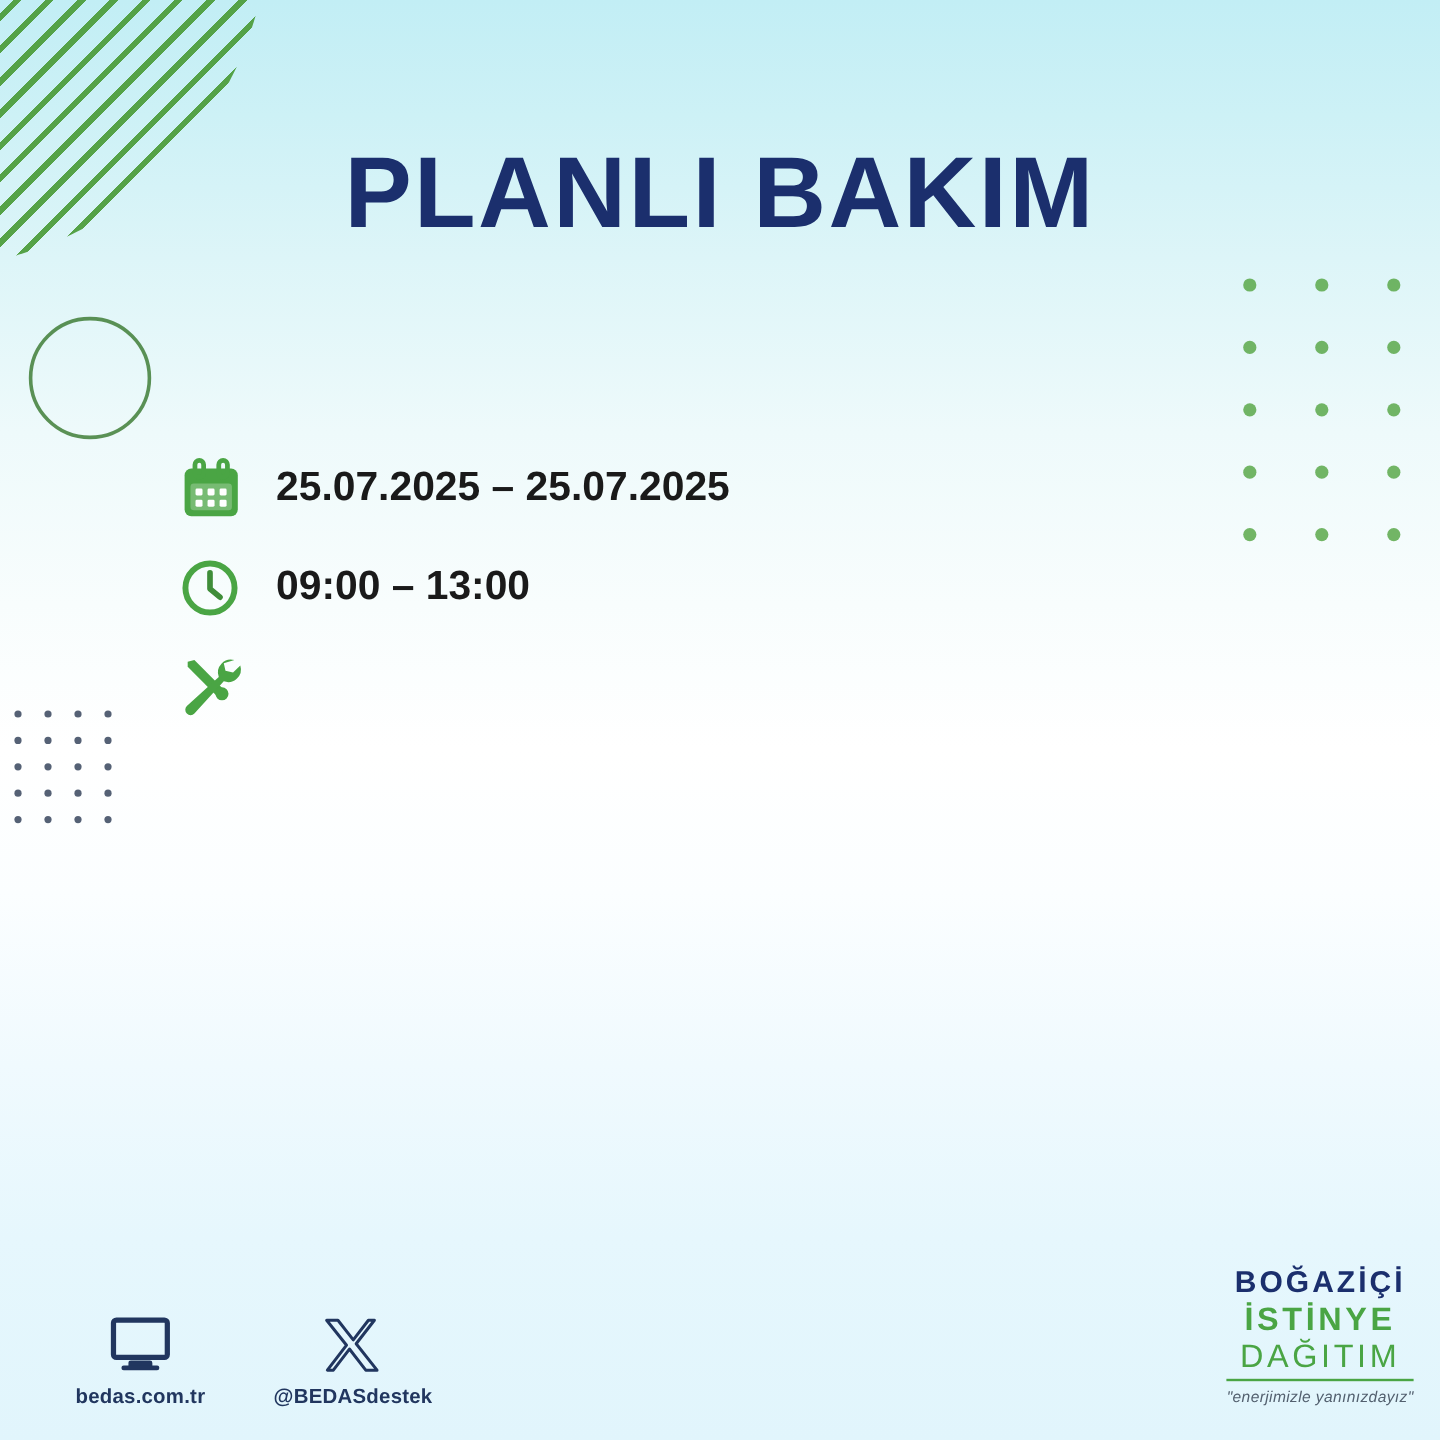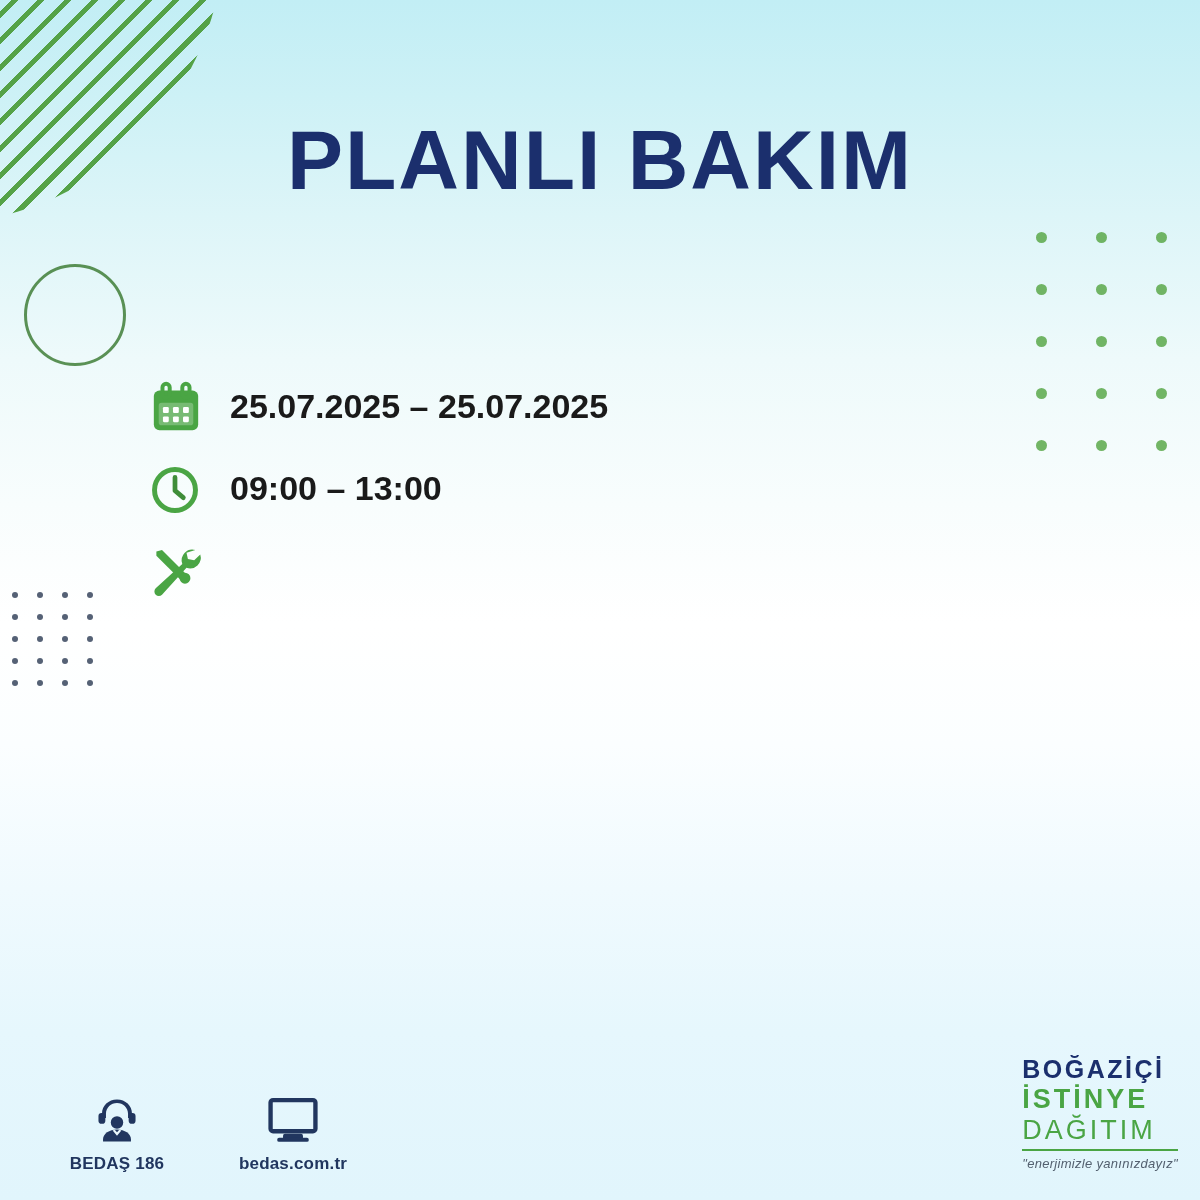--- a/index.html
+++ b/index.html
@@ -177,20 +177,21 @@
     font-size: 17px;
     font-weight: 700;
     color: #21365f;
     letter-spacing: .2px;
   }
 
   .brand {
     position: absolute;
     right: 22px;
     bottom: 8px;
+    text-align: center;
     line-height: 1;
   }
   .brand .b1 {
     font-size: 25px;
     font-weight: 800;
     letter-spacing: 2.5px;
     color: #1b2f6d;
   }
   .brand .b2 {
     font-size: 27px;
@@ -316,48 +317,41 @@
       </div>
     </div>
 
 
   </div>
 
   <div class="footer">
 
     <div class="contacts">
 
-      <div class="contact">
-        <div class="cico">
-          <svg width="50" height="50" viewBox="0 0 24 24" aria-hidden="true">
-            <g fill="#21365f">
-              <path d="M12 2.2 C7.9 2.2 4.8 5.2 4.8 9.0 v2.0 h1.9 V9.0 c0 -3.0 2.4 -5.2 5.3 -5.2
-                       s5.3 2.2 5.3 5.2 v2.0 h1.9 V9.0 c0 -3.8 -3.1 -6.8 -7.2 -6.8 Z"></path>
-              <rect x="3.1" y="8.6" width="3.3" height="5.2" rx="1.5"></rect>
-              <rect x="17.6" y="8.6" width="3.3" height="5.2" rx="1.5"></rect>
-              <path d="M12 10.2 a3.0 3.0 0 1 0 0 6.0 a3.0 3.0 0 1 0 0 -6.0 Z"></path>
-              <path d="M12 16.6 c-3.7 0 -6.7 2.1 -6.7 4.6 v1.1 h13.4 v-1.1 c0 -2.5 -3.0 -4.6 -6.7 -4.6 Z"></path>
-              <path d="M9.9 17.0 L12 19.6 L14.1 17.0 L13.1 16.7 L12 17.9 L10.9 16.7 Z" fill="#eaf7fb"></path>
-            </g>
-          </svg>
-        </div>
-        <div class="clabel">BEDAŞ 186</div>
-      </div>
 
       <div class="contact">
         <div class="cico">
           <svg width="54" height="50" viewBox="0 0 26 24" aria-hidden="true">
             <rect x="2.2" y="2.4" width="21.6" height="15.0" rx="1.2" fill="none" stroke="#21365f" stroke-width="2.1"></rect>
             <rect x="8.2" y="18.6" width="9.6" height="2.9" rx="1.0" fill="#21365f"></rect>
             <rect x="5.4" y="20.6" width="15.2" height="1.9" rx=".9" fill="#21365f"></rect>
           </svg>
         </div>
         <div class="clabel">bedas.com.tr</div>
       </div>
 
+      <div class="contact">
+        <div class="cico">
+          <svg width="48" height="48" viewBox="0 0 24 24" aria-hidden="true">
+            <path d="M1.6 1.6 L9.9 12.0 L1.9 22.4 H4.4 L11.1 13.6 L17.9 22.4 H22.6
+                     L13.9 11.4 L21.5 1.6 H19.0 L12.7 9.8 L6.3 1.6 Z" fill="none" stroke="#21365f" stroke-width="1.25" stroke-linejoin="round"></path>
+          </svg>
+        </div>
+        <div class="clabel">@BEDASdestek</div>
+      </div>
 
     </div>
 
     <div class="brand">
       <div class="b1">BOĞAZİÇİ</div>
       <div class="b2">İSTİNYE</div>
       <div class="b3">DAĞITIM</div>
       <div class="b4">"enerjimizle yanınızdayız"</div>
     </div>
 

